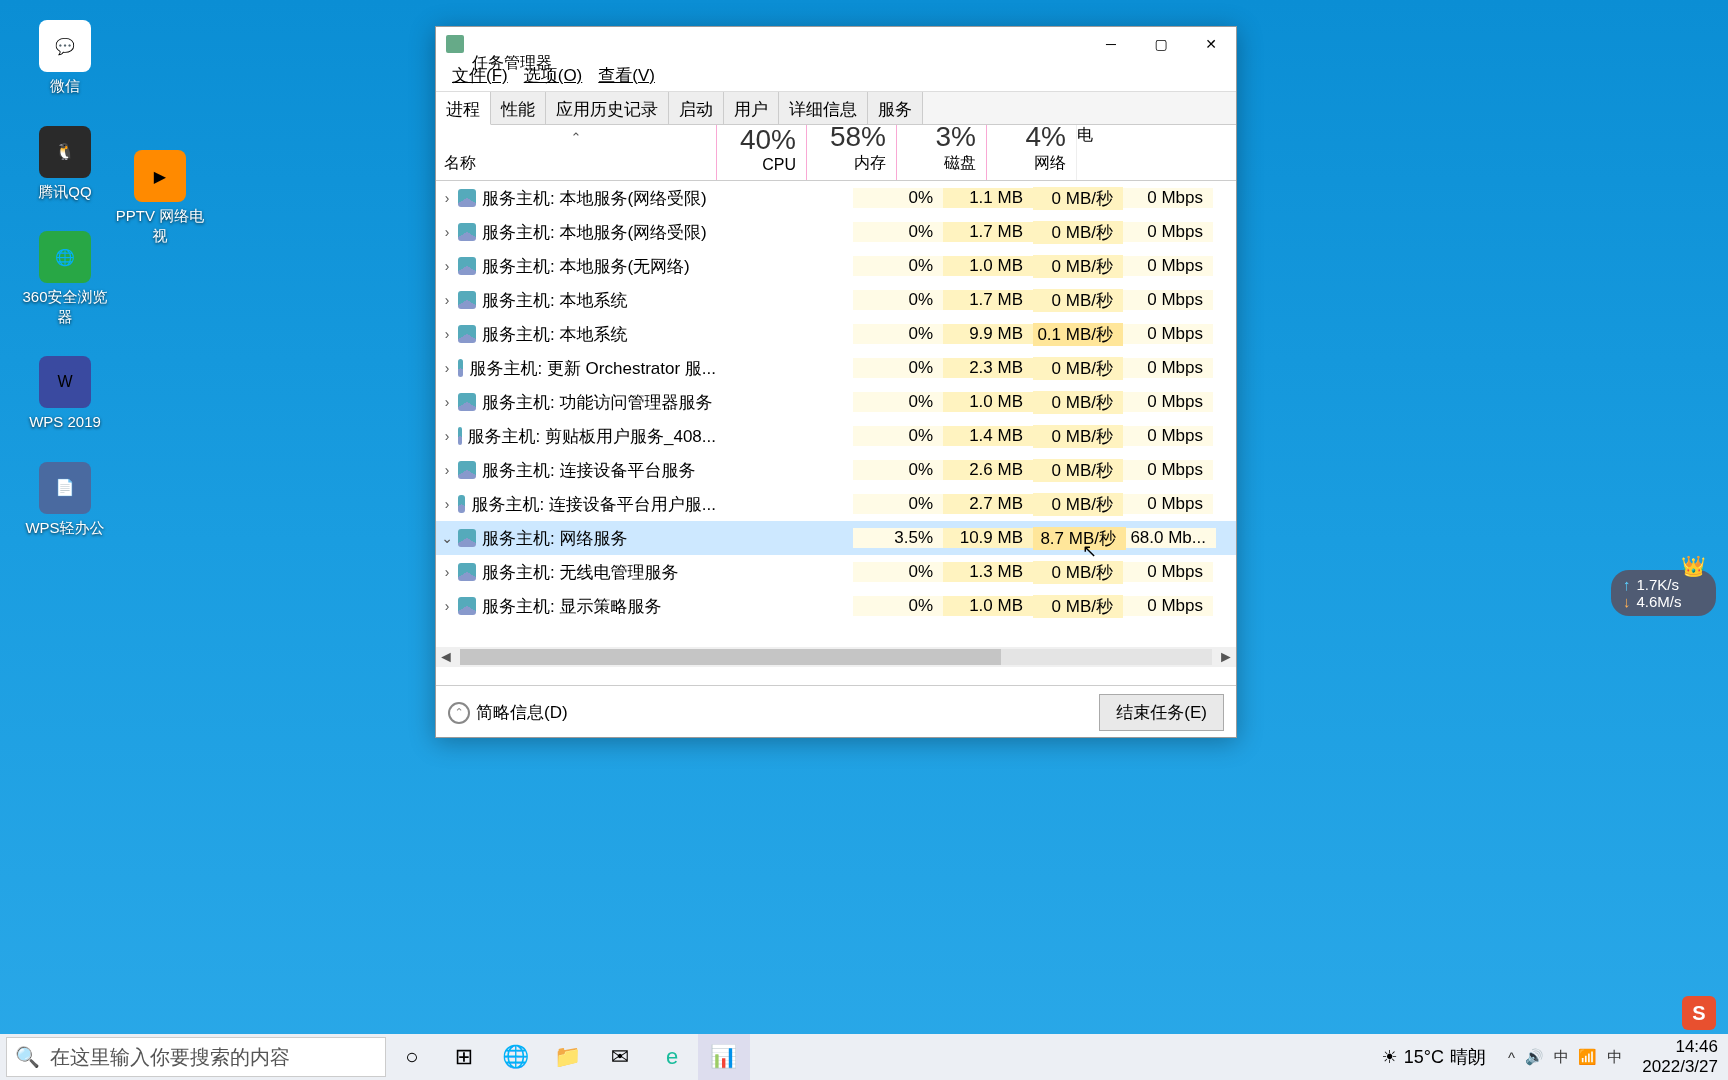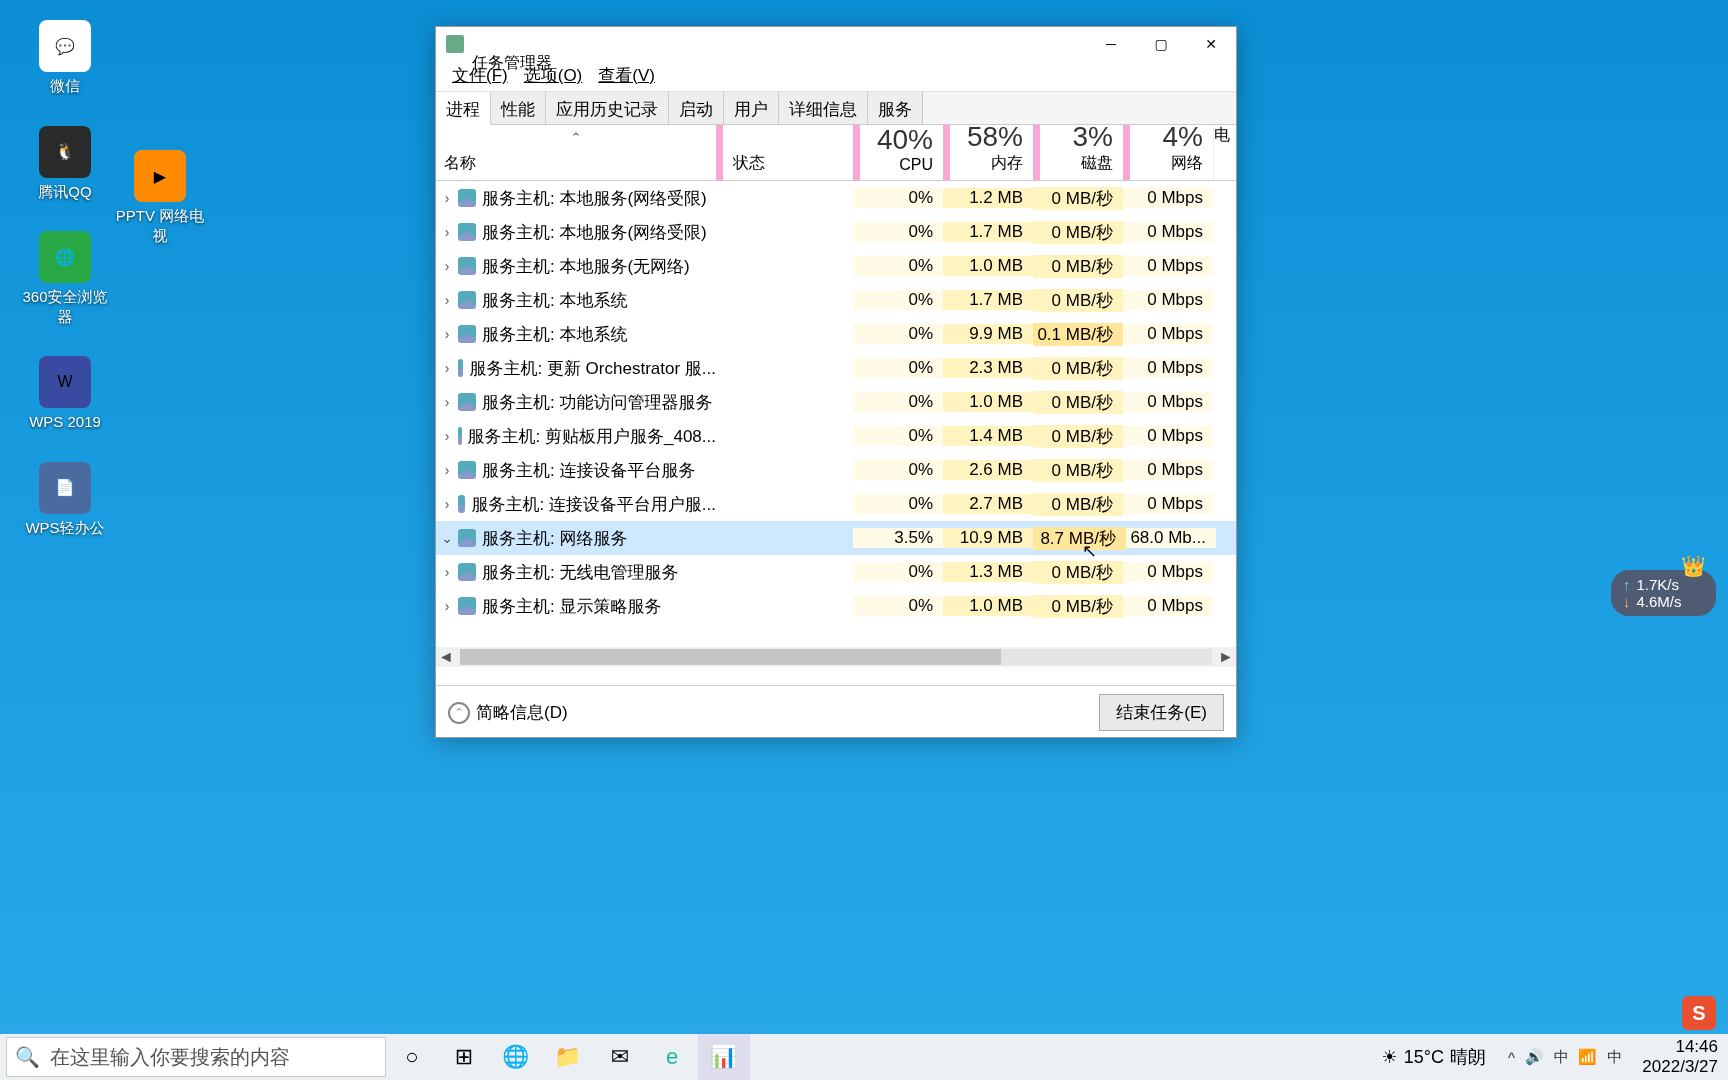--- a/index.html
+++ b/index.html
@@ -31,21 +31,21 @@
 .menubar span { padding:3px 8px;text-decoration:underline; }
 
 .tabs { height:34px; display:flex; border-top:1px solid #ddd; border-bottom:1px solid #ccc; background:#f5f5f5;}
 .tab { padding:6px 10px; font-size:17px; background:#eee; border-right:1px solid #ccc;}
 .tab.active { background:#fff; border-bottom:1px solid #fff; margin-bottom:-1px;}
 
 .grid { height:560px; overflow:hidden; position:relative;}
 .ghead { display:flex; height:56px; border-bottom:1px solid #ccc; background:#fff; position:relative;}
 .gh-name { width:280px; display:flex;flex-direction:column;justify-content:flex-end; padding:0 8px 6px; font-size:16px;}
 .gh-name .sort { text-align:center; font-size:13px; color:#555; margin-bottom:8px;}
-.gh-stat { width:137px; border-left:7px solid #f9a8d4; padding:0 10px 6px; display:flex;flex-direction:column;justify-content:flex-end;text-align:right;font-size:16px;}
+.gh-stat { width:137px; border-left:1px solid #f9a8d4; padding:0 10px 6px; display:flex;flex-direction:column;justify-content:flex-end;text-align:right;font-size:16px;}
 .gh-cpu .pct, .gh-mem .pct, .gh-disk .pct, .gh-net .pct {
   font-size:28px; font-weight:300; color:#333;
 }
 .gh-cpu { width:90px;}
 .gh-mem { width:90px;}
 .gh-disk { width:90px;}
 .gh-net { width:90px;}
 .gh-extra { width:20px; border-left:1px solid #eee;}
 
 .gbody { height:466px; overflow-y:auto; overflow-x:hidden; position:relative;}
@@ -147,23 +147,20 @@
     <div class="tab">用户</div>
     <div class="tab">详细信息</div>
     <div class="tab">服务</div>
   </div>
   <div class="grid">
     <div class="ghead">
       <div class="gh-name">
         <div class="sort">⌃</div>
         <div>名称</div>
       </div>
-      <div class="gh-stat" style="justify-content:flex-end;text-align:left;">
-        <div>状态</div>
-      </div>
       <div class="gh-stat gh-cpu">
         <div class="pct">40%</div>
         <div>CPU</div>
       </div>
       <div class="gh-stat gh-mem">
         <div class="pct">58%</div>
         <div>内存</div>
       </div>
       <div class="gh-stat gh-disk">
         <div class="pct">3%</div>
@@ -177,21 +174,21 @@
     </div>
     <div class="gbody" id="gbody">
         <div class="row">
           <div class="exp">›</div>
           <div class="nm">
             <span class="ic"></span>
             <span>服务主机: 本地服务(网络受限)</span>
           </div>
           <div style="width:137px"></div>
           <div class="c cpu-lo" style="width:90px">0%</div>
-          <div class="c mem-lo" style="width:90px">1.2 MB</div>
+          <div class="c mem-lo" style="width:90px">1.1 MB</div>
           <div class="c mem-lo" style="width:90px">0 MB/秒</div>
           <div class="c cpu-lo" style="width:90px">0 Mbps</div>
         </div>
         <div class="row">
           <div class="exp">›</div>
           <div class="nm">
             <span class="ic"></span>
             <span>服务主机: 本地服务(网络受限)</span>
           </div>
           <div style="width:137px"></div>

